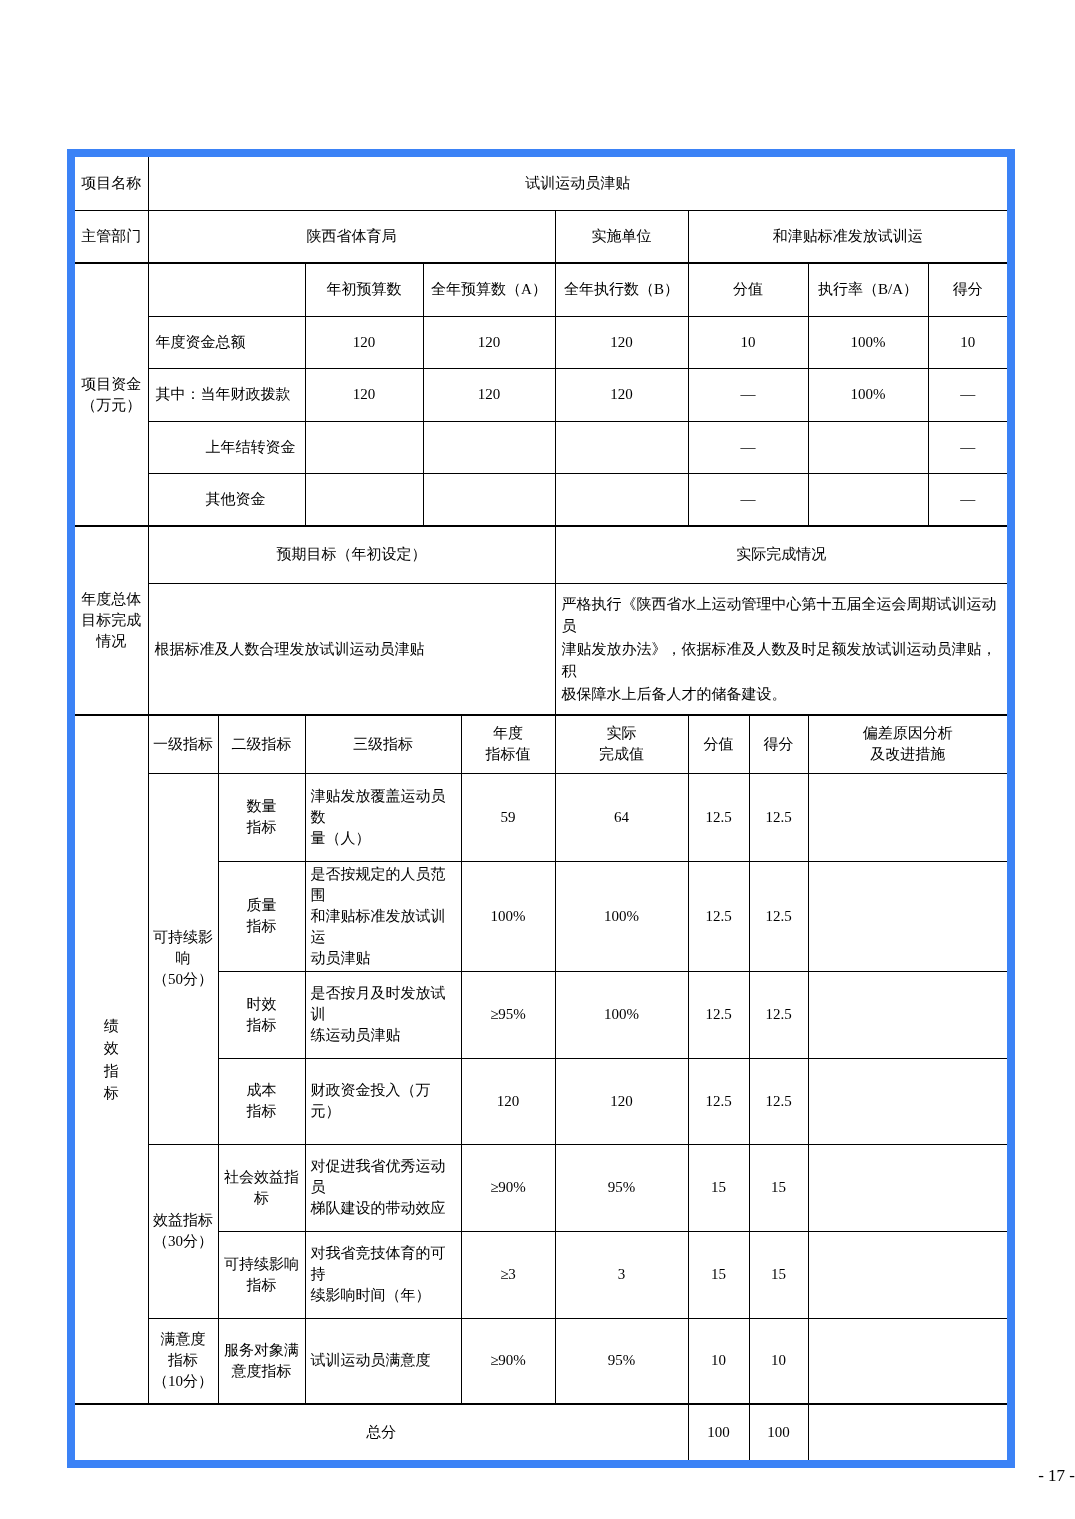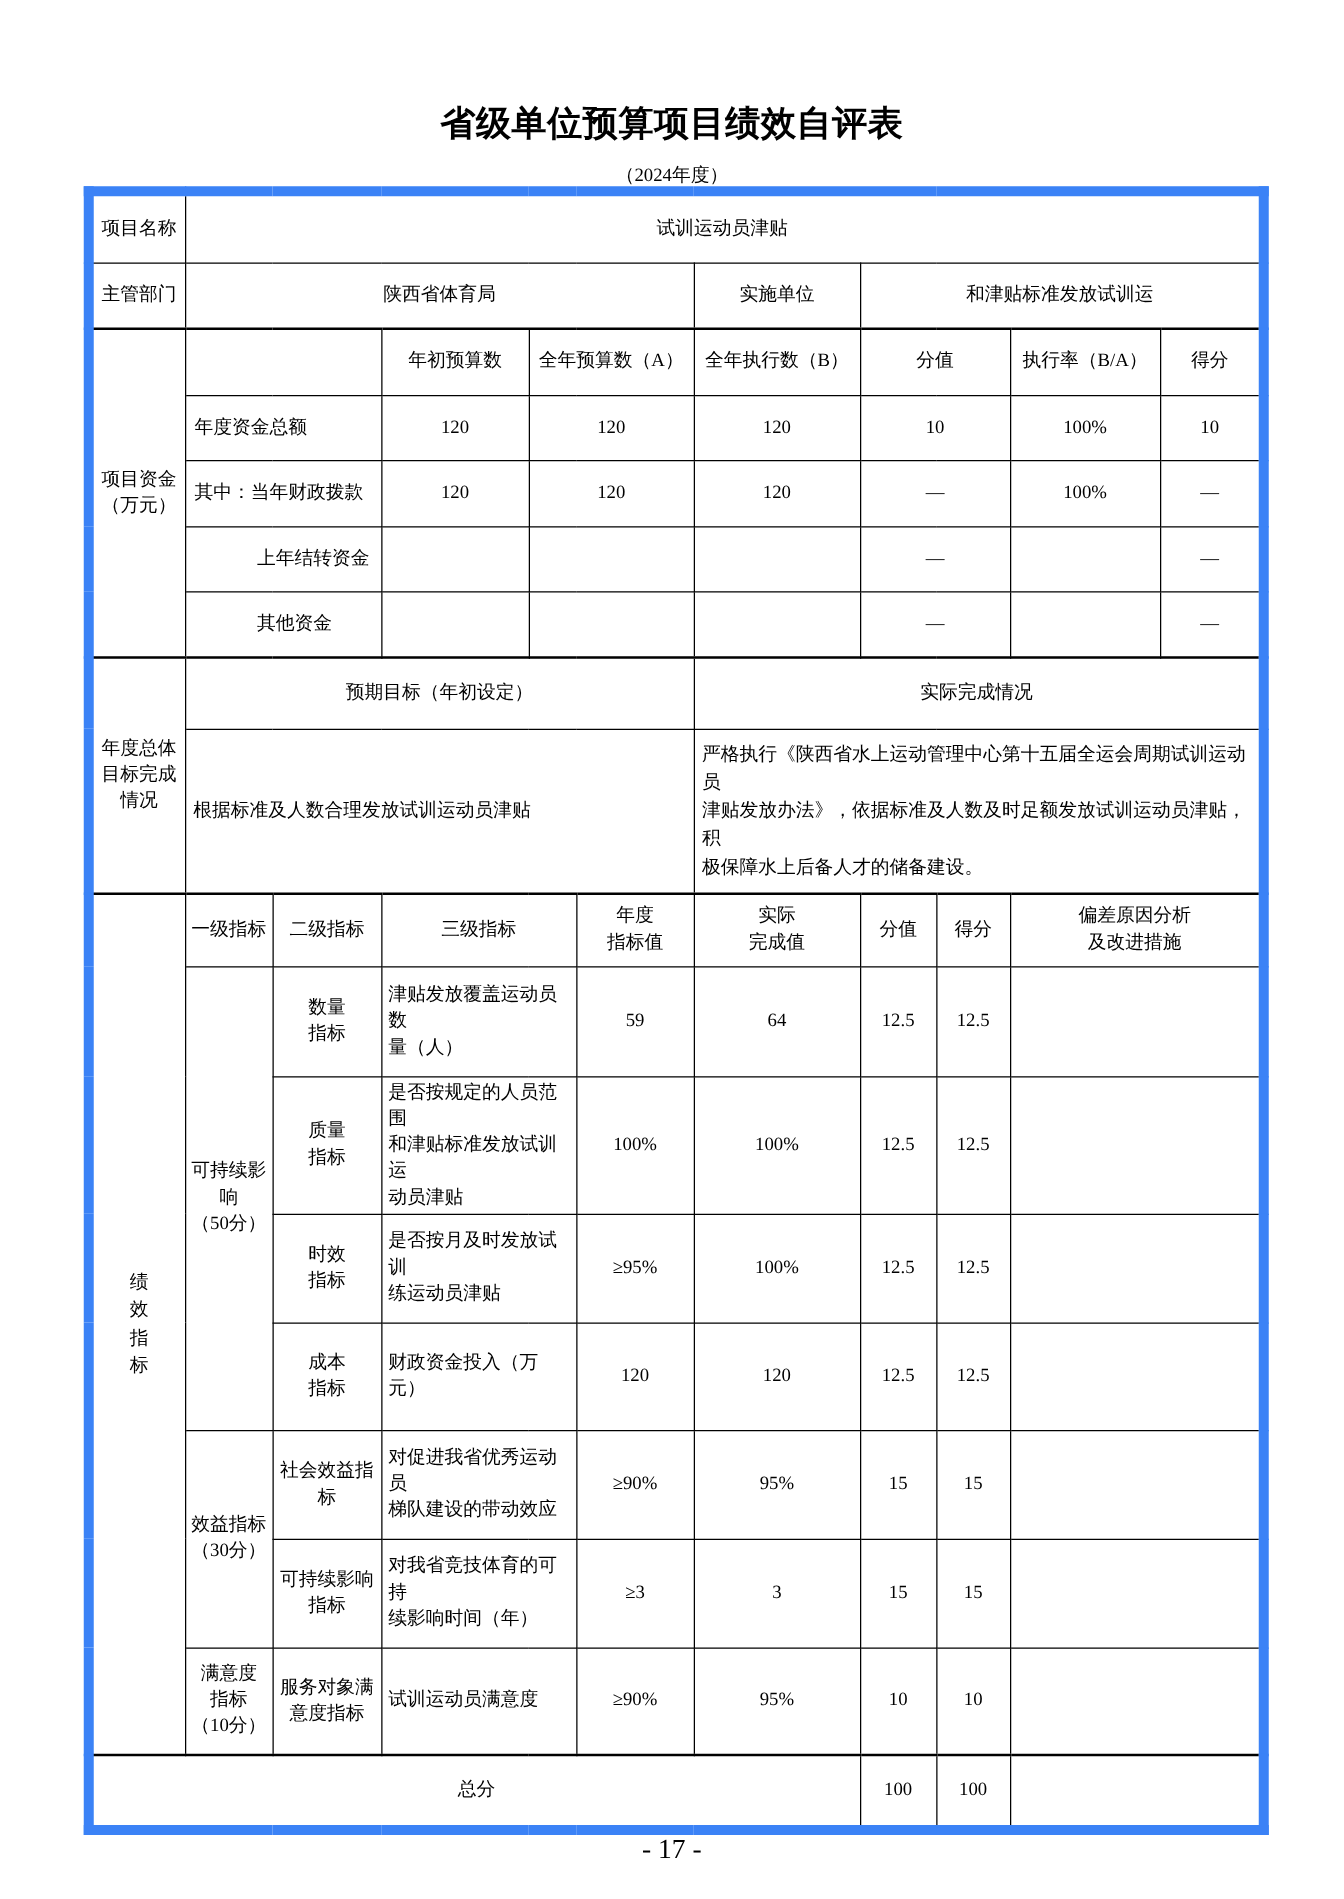--- a/index.html
+++ b/index.html
@@ -54,31 +54,29 @@
   .indent { text-align: left; padding-left: 57px; }
   .goal { text-align: left; padding: 4px 6px; line-height: 1.5; vertical-align: middle; margin-top: 22px; }
   .vert { line-height: 1.5; }
   .h57 { height: 57px; } .h53 { height: 53px; } .h52 { height: 52px; }
   .h132 { height: 132px; } .h58 { height: 58px; } .h88 { height: 88px; }
   .h87 { height: 87px; } .h86 { height: 86px; } .h60 { height: 60px; margin-left: 40px; }
   .page-num {
     position: absolute;
     top: 1466px; left: 0;
     width: 100%;
-    text-align: center;
-    font-size: 22px;
+    text-align: right;
+    font-size: 17px;
   }
 </style>
 </head>
 <body>
 
 <div class="sheet">
 
-  <h1 class="doc-title">省级单位预算项目绩效自评表</h1>
-  <div class="doc-subtitle">（2024年度）</div>
 
   <table class="selfeval">
     <colgroup>
       <col style="width:77px">
         <col style="width:70px">
         <col style="width:87px">
       <col style="width:118px">
         <col style="width:38px">
         <col style="width:94px">
       <col style="width:133px">

